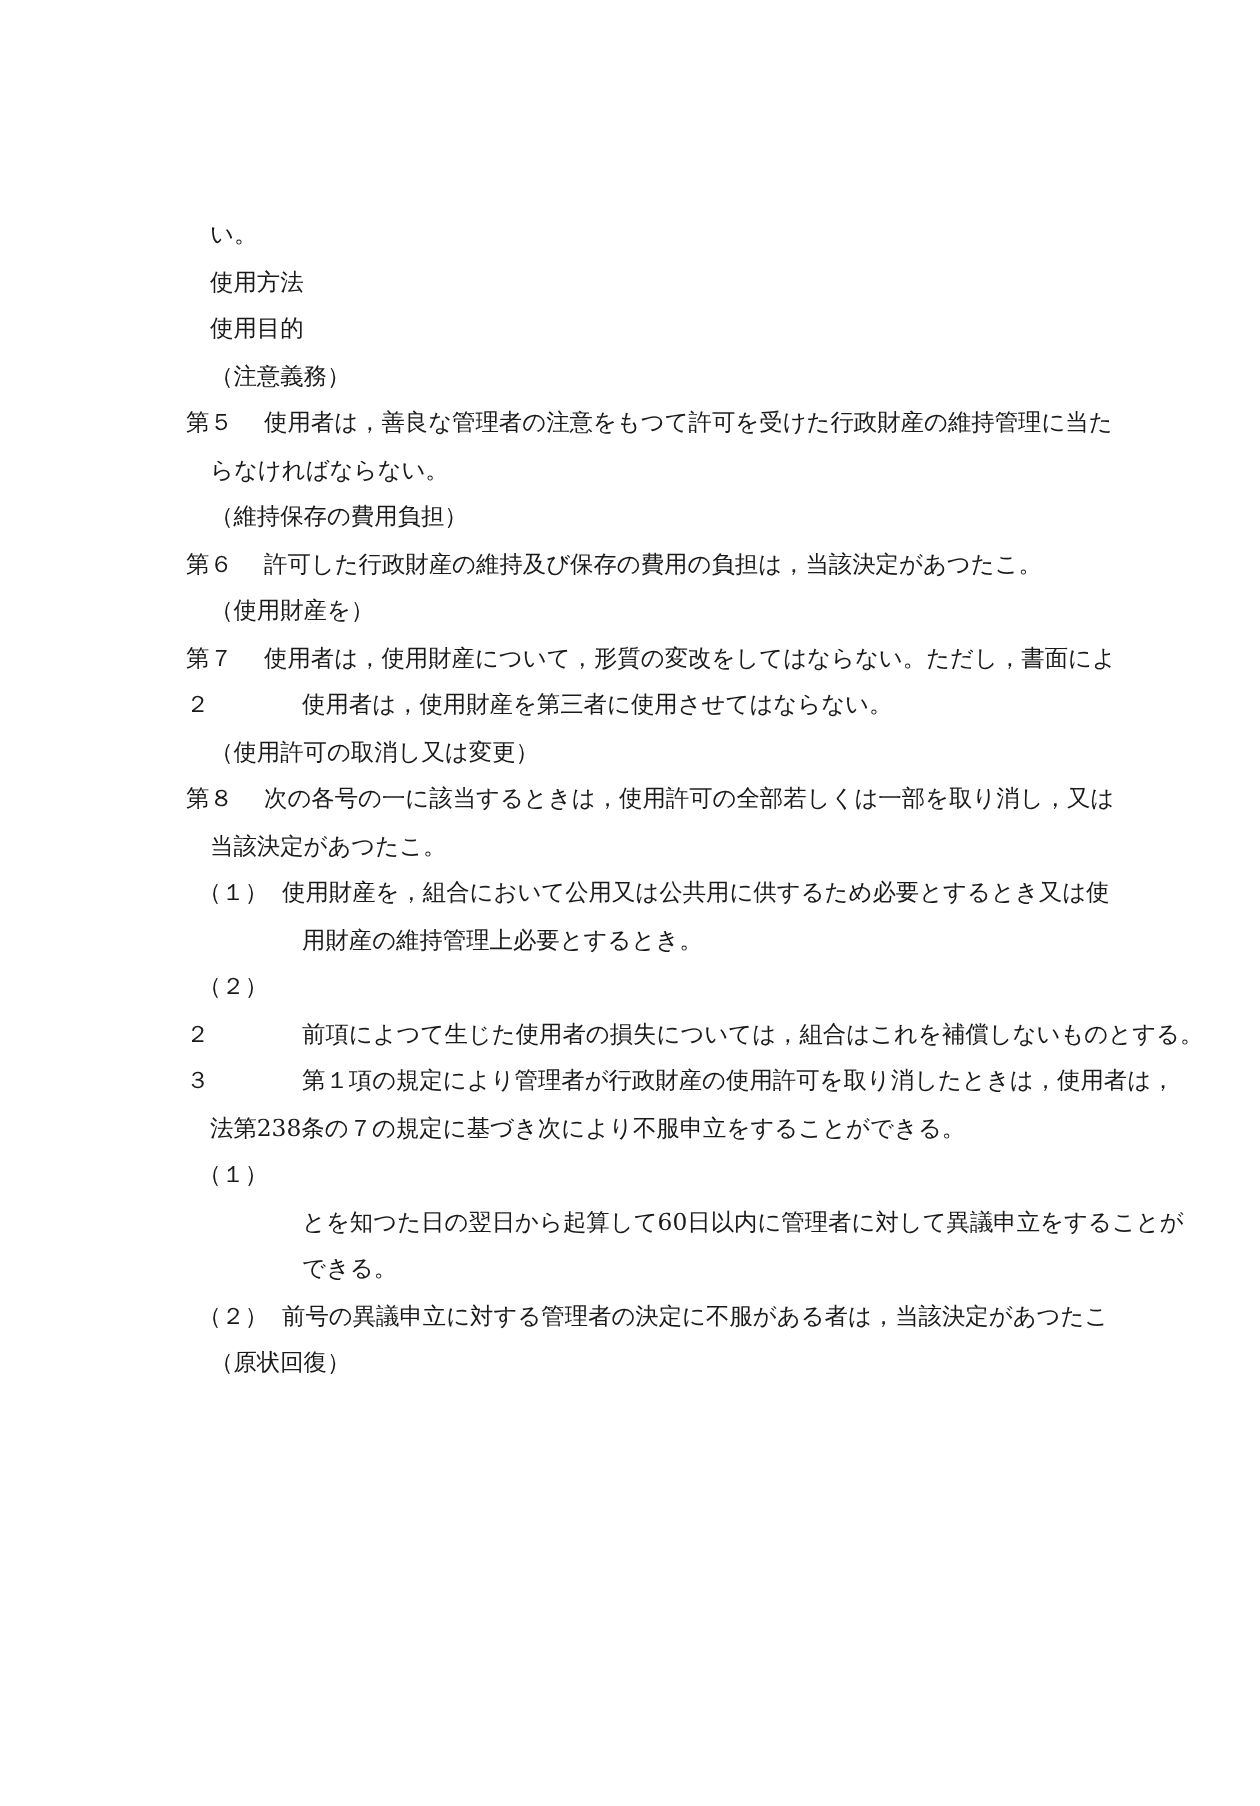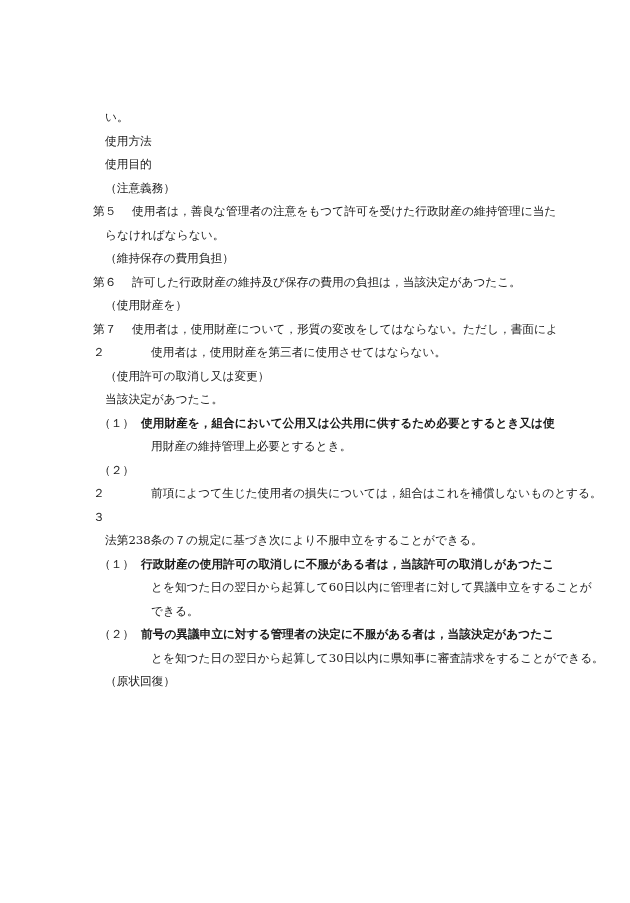--- a/index.html
+++ b/index.html
@@ -39,21 +39,21 @@
   .seg {
     position: absolute;
     top: 0;
     white-space: nowrap;
   }
   .x93  { left: 93px; }
   .x99  { left: 99px; }
   .x105 { left: 105px; }
   .x117 { left: 117px; margin-left: 34px; }
   .x128 { left: 132px; }
-  .x141 { left: 141px; font-weight: bold; }
+  .x141 { left: 141px; }
 </style>
 </head>
 <body>
 
 <div class="page">
   <div class="body-text">
 
     <div class="line">
       <span class="seg x105">い。</span>
     </div>
@@ -88,57 +88,58 @@
       <span class="seg x128">使用者は，使用財産について，形質の変改をしてはならない。ただし，書面によ</span>
     </div>
     <div class="line">
       <span class="seg x93">２</span>
       <span class="seg x117">使用者は，使用財産を第三者に使用させてはならない。</span>
     </div>
     <div class="line">
       <span class="seg x105">（使用許可の取消し又は変更）</span>
     </div>
     <div class="line">
+      <span class="seg x93">第８</span>
+      <span class="seg x128">次の各号の一に該当するときは，使用許可の全部若しくは一部を取り消し，又は</span>
+    </div>
+    <div class="line">
       <span class="seg x105">当該決定があつたこ。</span>
     </div>
     <div class="line">
       <span class="seg x99">（１）</span>
       <span class="seg x141">使用財産を，組合において公用又は公共用に供するため必要とするとき又は使</span>
     </div>
     <div class="line">
       <span class="seg x117">用財産の維持管理上必要とするとき。</span>
     </div>
     <div class="line">
       <span class="seg x99">（２）</span>
     </div>
     <div class="line">
       <span class="seg x93">２</span>
       <span class="seg x117">前項によつて生じた使用者の損失については，組合はこれを補償しないものとする。</span>
     </div>
     <div class="line">
       <span class="seg x93">３</span>
+      <span class="seg x117">第１項の規定により管理者が行政財産の使用許可を取り消したときは，使用者は，</span>
     </div>
     <div class="line">
       <span class="seg x105">法第238条の７の規定に基づき次により不服申立をすることができる。</span>
     </div>
     <div class="line">
       <span class="seg x99">（１）</span>
-      <span class="seg x141">行政財産の使用許可の取消しに不服がある者は，当該許可の取消しがあつたこ</span>
     </div>
     <div class="line">
       <span class="seg x117">とを知つた日の翌日から起算して60日以内に管理者に対して異議申立をすることが</span>
     </div>
     <div class="line">
       <span class="seg x117">できる。</span>
     </div>
     <div class="line">
       <span class="seg x99">（２）</span>
       <span class="seg x141">前号の異議申立に対する管理者の決定に不服がある者は，当該決定があつたこ</span>
     </div>
     <div class="line">
-      <span class="seg x117">とを知つた日の翌日から起算して30日以内に県知事に審査請求をすることができる。</span>
-    </div>
-    <div class="line">
       <span class="seg x105">（原状回復）</span>
     </div>
 
   </div>
 </div>
 
 </body></html>

